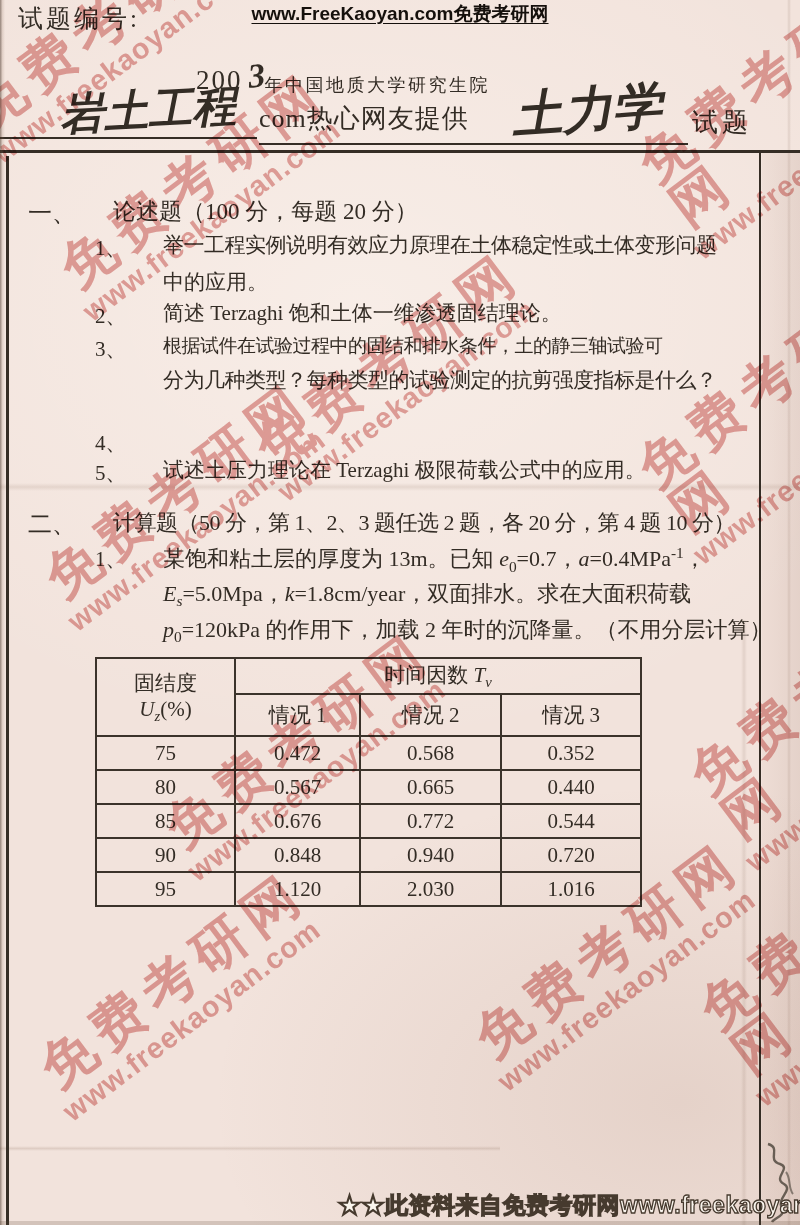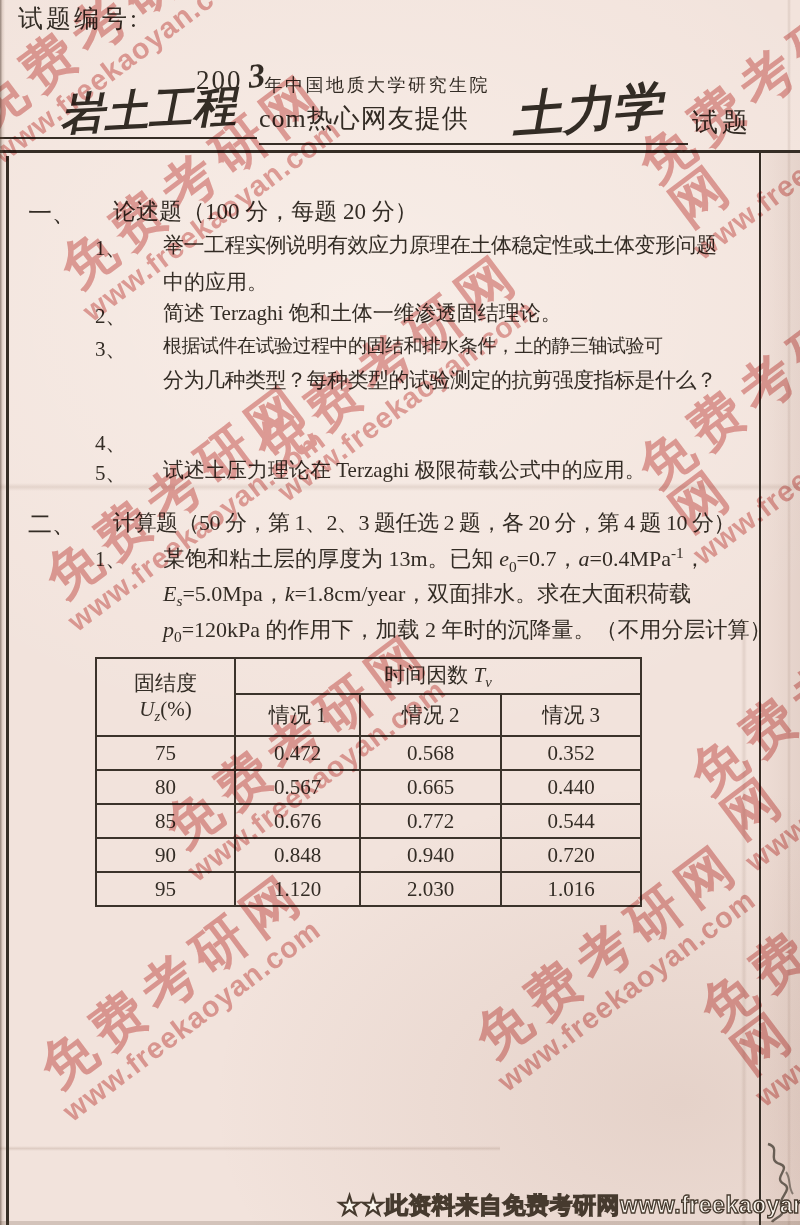--- a/index.html
+++ b/index.html
@@ -62,20 +62,21 @@
 <div class="page">
 
   <div class="shade bg-grad"></div>
   <div class="shade h-fold1"></div>
   <div class="shade h-fold2"></div>
   <div class="shade v-crease1"></div>
   <div class="shade v-crease2"></div>
   <div class="shade right-strip"></div>
 
   <div class="t" style="left:18px;top:4px;font-size:25px;letter-spacing:3px">试题编号:</div>
+  <div class="t sans banner" style="left:0;right:0;top:2px;text-align:center;font-size:19px;font-weight:bold;color:#15100c">www.FreeKaoyan.com免费考研网</div>
 
   <div class="t" style="left:196px;top:55px;display:flex;align-items:flex-end">
     <span style="font-size:27px;letter-spacing:2px">200</span>
     <span class="hand" style="font-size:34px;margin-left:5px;transform:rotate(-6deg)">3</span>
     <span style="font-size:18px;letter-spacing:2.5px;">年中国地质大学研究生院</span>
   </div>
 
   <div class="t hand" style="left:60px;top:84px;font-size:44px;transform:rotate(-3deg)">岩土工程</div>
   <div class="t" style="left:259px;top:103px;font-size:26px;letter-spacing:1px">com热心网友提供</div>
   <div class="t hand" style="left:512px;top:80px;font-size:50px;transform:rotate(-4deg)">土力学</div>

